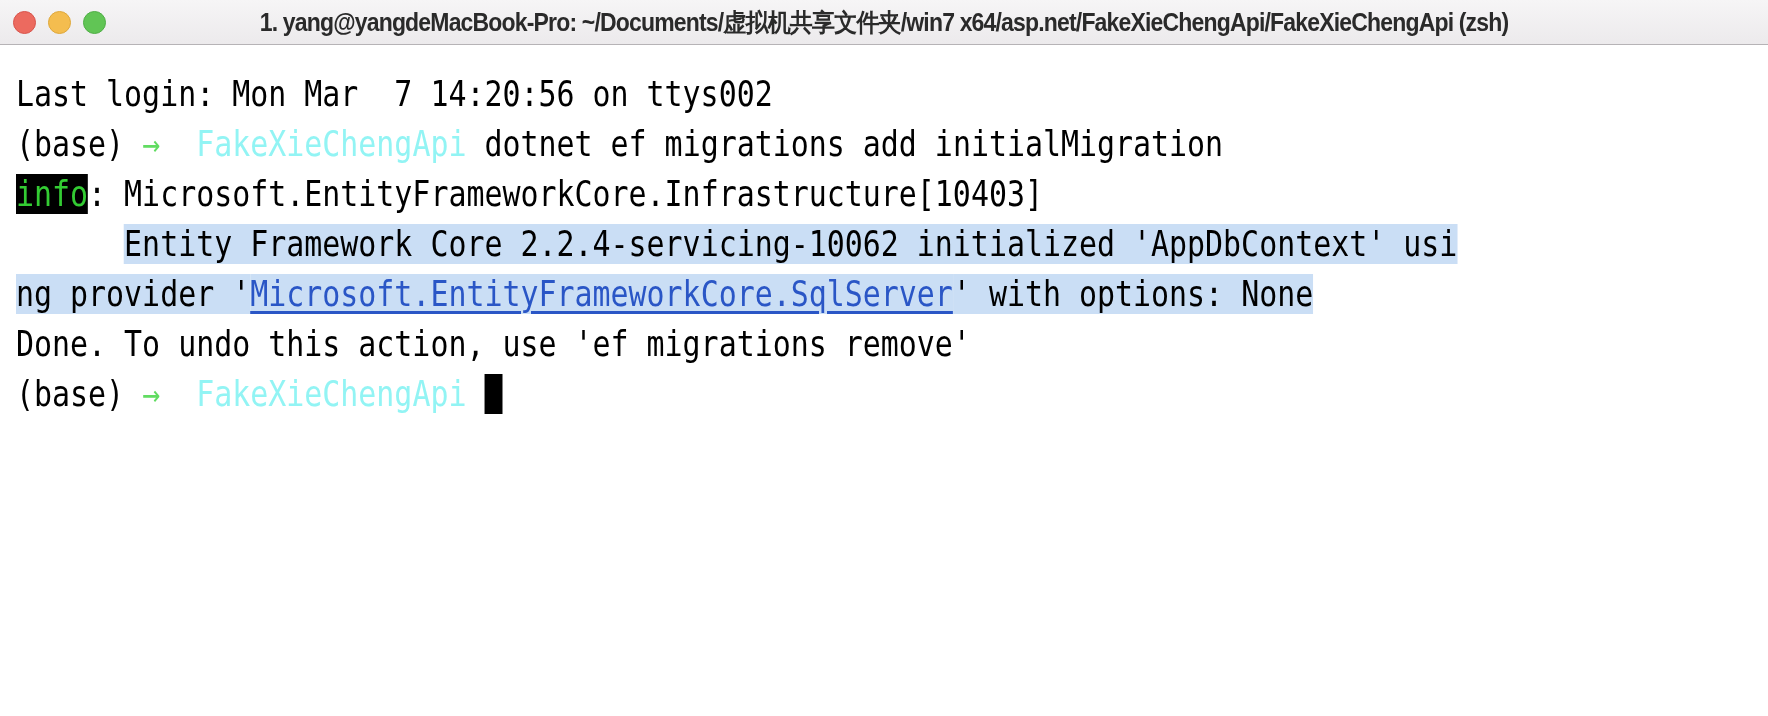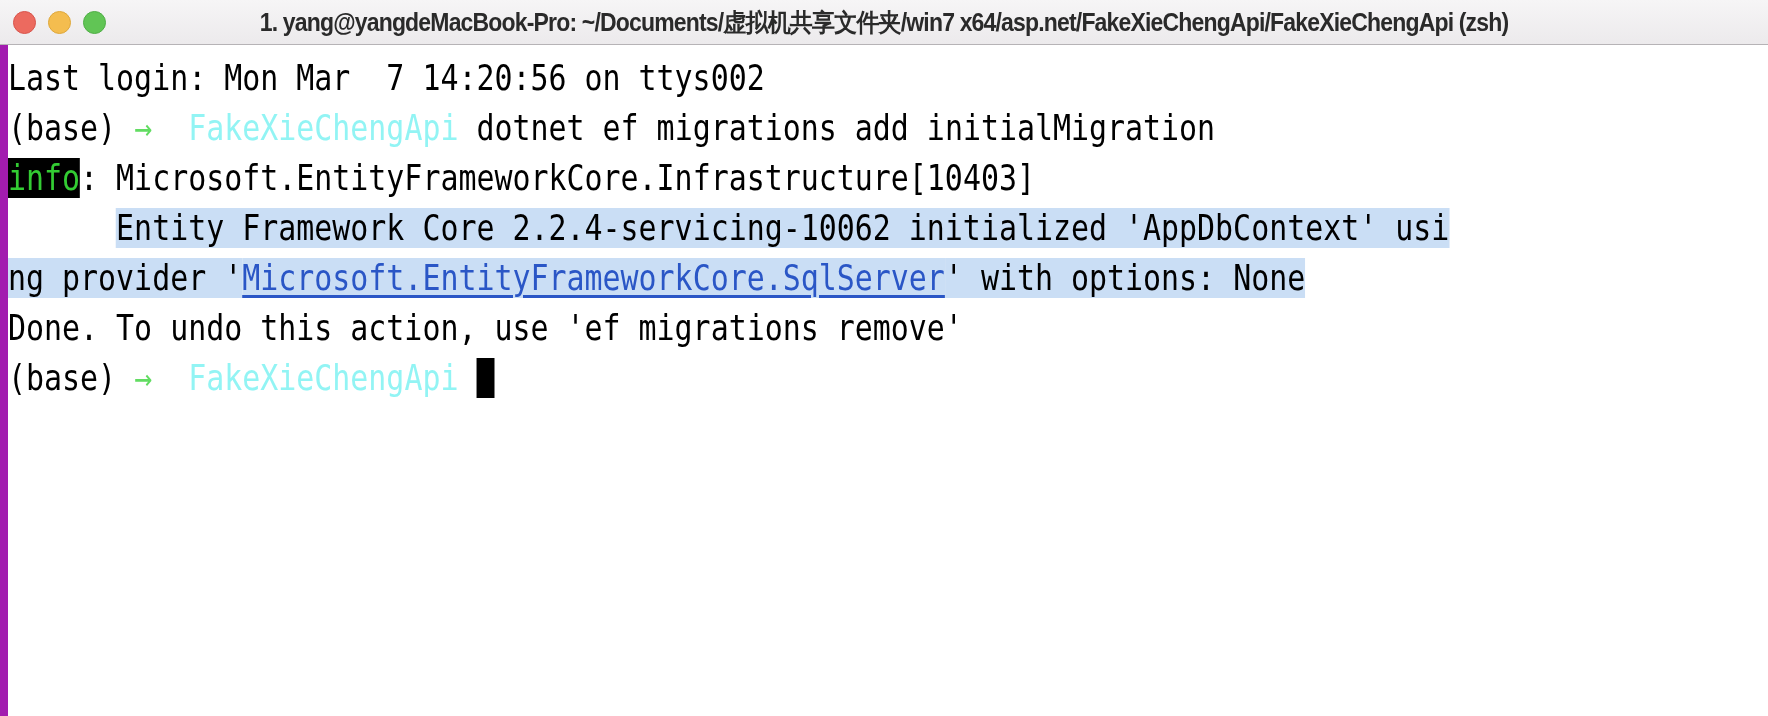--- a/index.html
+++ b/index.html
@@ -11,21 +11,21 @@
     width: 1768px;
     height: 716px;
     overflow: hidden;
     font-family: "DejaVu Sans Mono", "Liberation Mono", monospace;
   }
 
   
   #terminal-window {
     width: 1768px;
     height: 716px;
-    background: #a21caf;
+    background: #bef264;
     display: flex;
     flex-direction: column;
     position: relative;
   }
 
   
   #title-bar {
     height: 45px;
     min-height: 45px;
     background: linear-gradient(to bottom, #f6f5f6 0%, #eceaec 100%);
@@ -67,24 +67,23 @@
     white-space: nowrap;
     line-height: 45px;
     transform: scaleX(0.92);
     transform-origin: center center;
   }
 
   
   #terminal-body {
     flex: 1;
     background: #ffffff;
-    padding: 0;
+    padding: 16px;
     overflow: hidden;
     position: relative;
-    margin-left: 8px;
   }
   #terminal-lines {
     padding-top: 8px;
   }
   .tline {
     height: 50px;
     line-height: 50px;
     font-size: 35px;
     color: #000000;
     white-space: pre;

